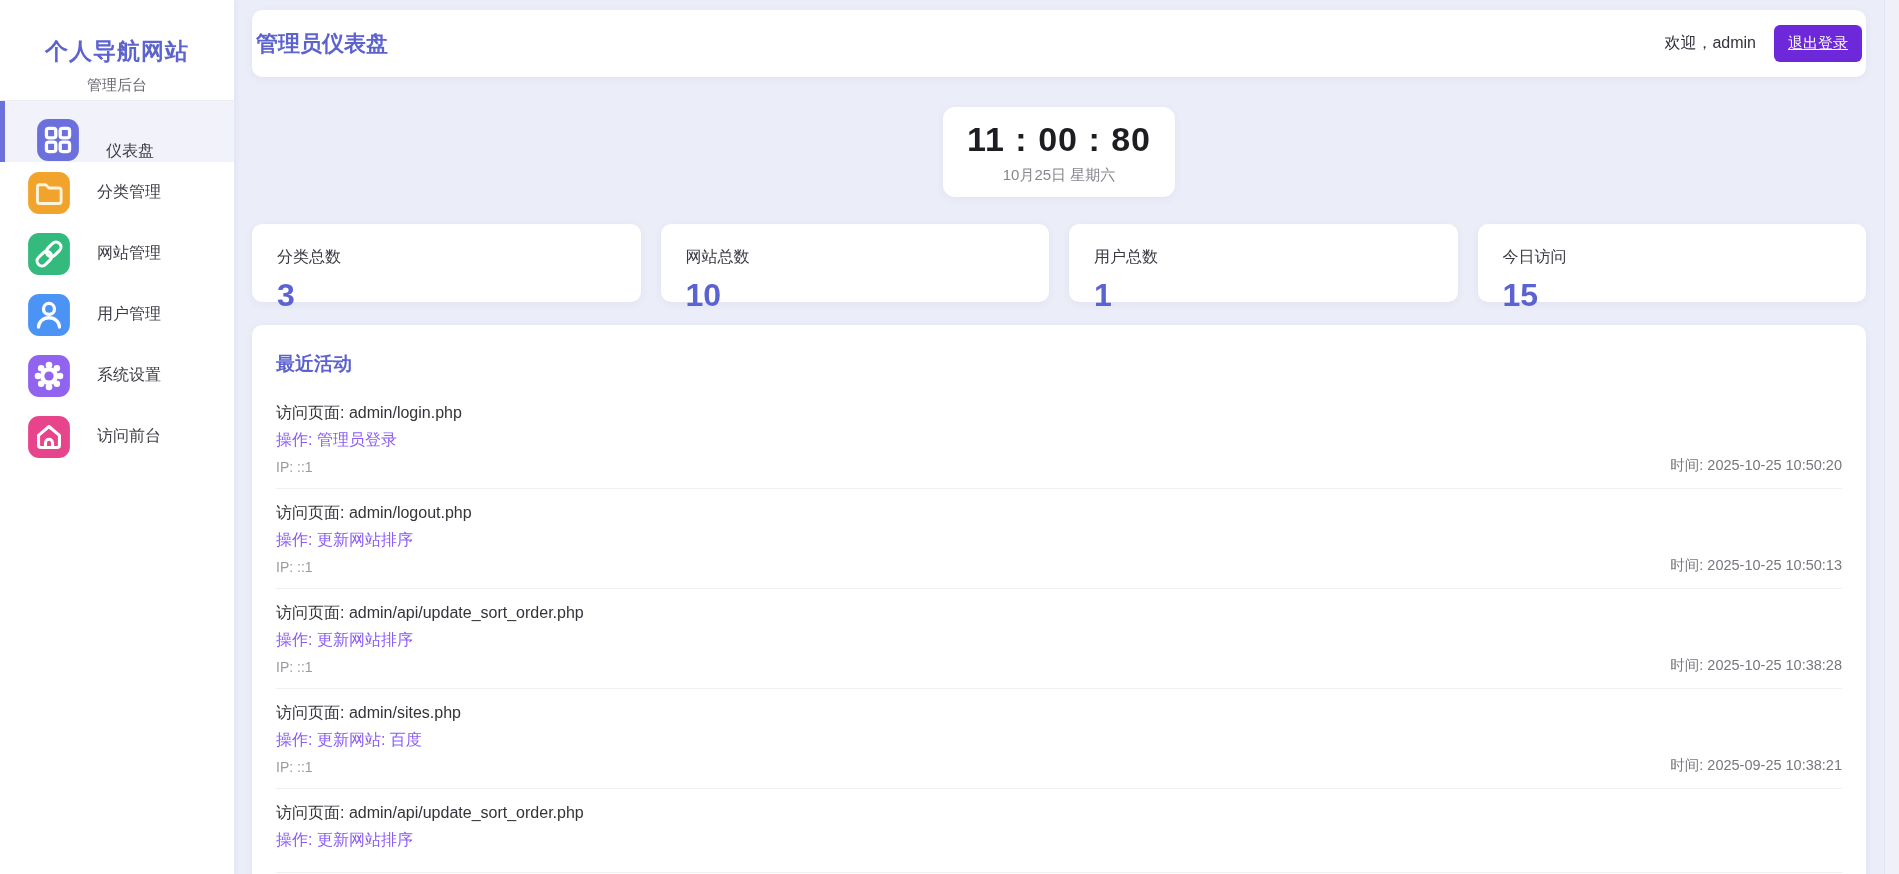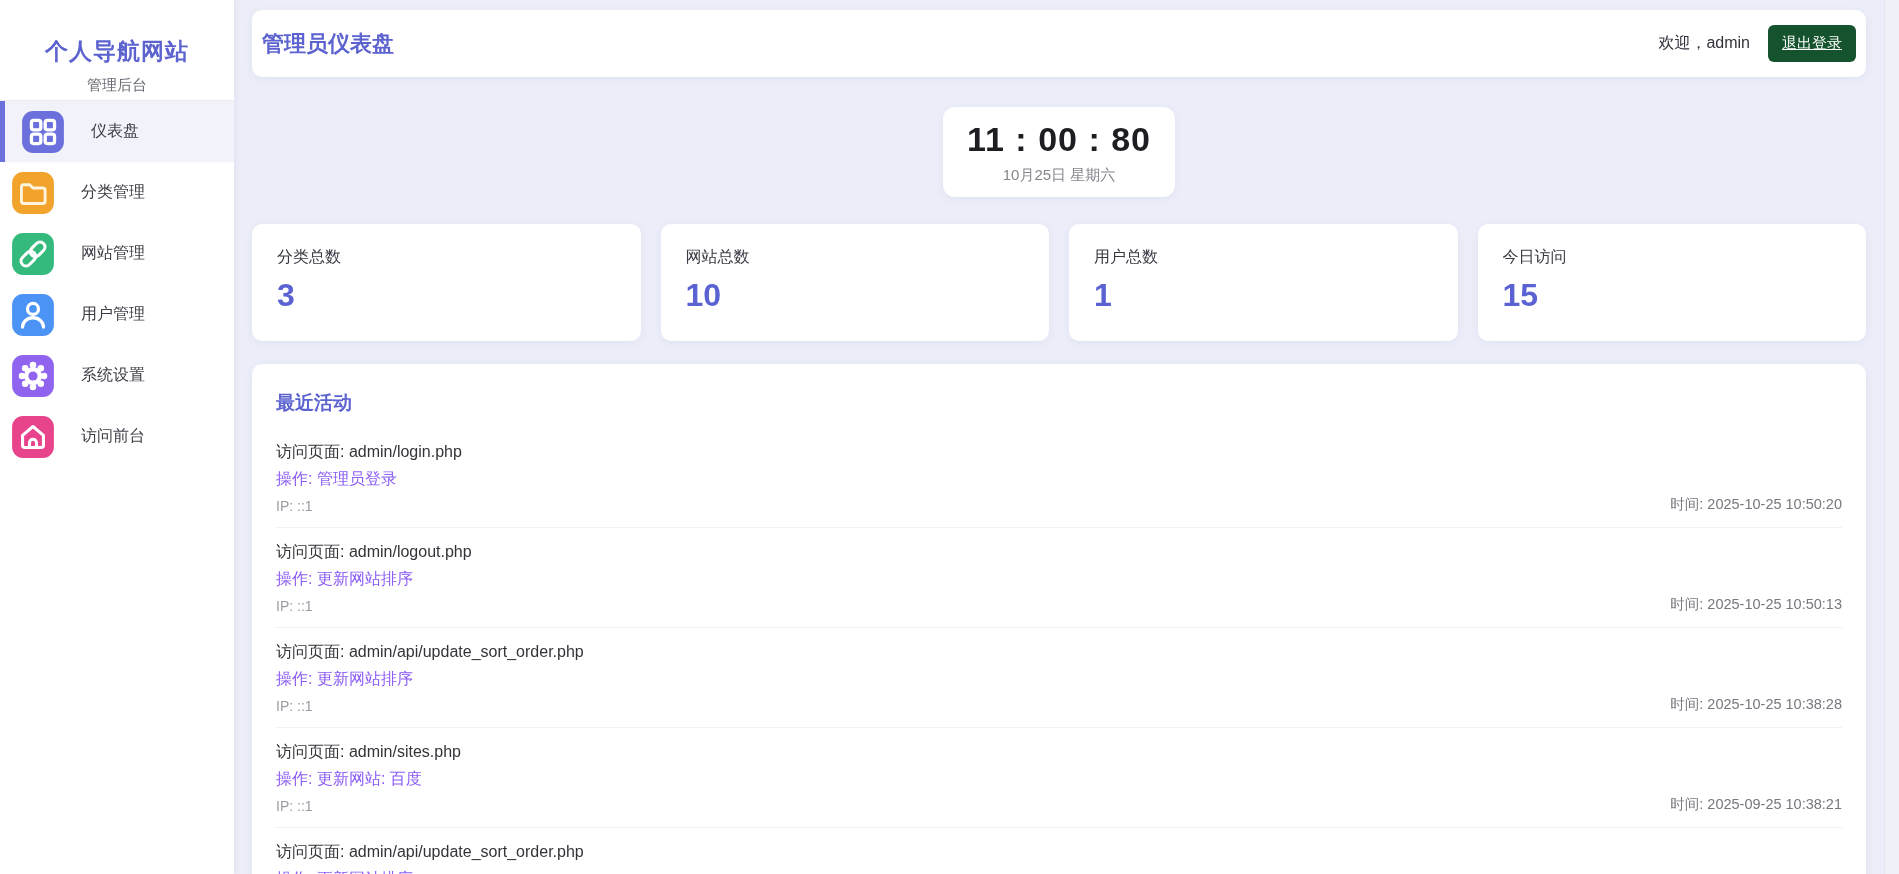--- a/index.html
+++ b/index.html
@@ -34,28 +34,29 @@
   }
   .sidebar-subtitle {
     font-size: 15px;
     color: #6b6b76;
     margin-top: 9px;
   }
   .nav-item {
     height: 61px;
     display: flex;
     align-items: center;
-    padding-left: 6px;
+    padding-left: 22px;
     cursor: pointer;
     border-left: 5px solid transparent;
   }
   .nav-item.active {
     background: #f1f2fa;
     border-left-color: #6b70dc;
-    padding-left: 16px;
+    padding-left: 31px;
+    align-items: flex-end;
   }
   .nav-icon { width: 44px; height: 44px; display: block; flex: 0 0 44px; }
   .nav-label { margin-left: 26px; font-size: 16px; color: #3c3c46; }
 
   
   .main {
     flex: 1;
     padding: 10px 33px 0 18px;
     position: relative;
   }
@@ -70,37 +71,37 @@
   .card {
     background: #ffffff;
     border-radius: 10px;
     box-shadow: 0 2px 8px rgba(70,70,140,0.06);
   }
 
   .topbar {
     height: 67px;
     display: flex;
     align-items: center;
-    padding: 0 10px;
+    padding: 0 4px;
     gap: 44px;
   }
   .topbar-title {
     font-size: 22px;
     font-weight: bold;
     color: #5c63cf;
   }
   .topbar-right {
     margin-left: auto;
     display: flex;
     align-items: center;
   }
   .welcome { font-size: 16px; color: #33333d; }
   .logout-btn {
     margin-left: 18px;
-    background: #14532d;
+    background: #6d28d9;
     color: #ffffff;
     font-size: 15px;
     padding: 9px 14px;
     border-radius: 6px;
     border: none;
     text-decoration: underline;
     cursor: pointer;
     font-family: inherit;
   }
 
@@ -123,21 +124,21 @@
   }
   .clock-date { font-size: 15px; color: #86868e; margin-top: 7px; }
 
   .stats-row {
     margin-top: 27px;
     display: flex;
     gap: 20px;
   }
   .stat-card {
     flex: 1;
-    height: 117px;
+    height: 78px;
     padding: 23px 25px;
   }
   .stat-label { font-size: 16px; color: #3a3a44; }
   .stat-value {
     font-size: 32px;
     font-weight: bold;
     color: #5b63d3;
     margin-top: 9px;
   }
 

